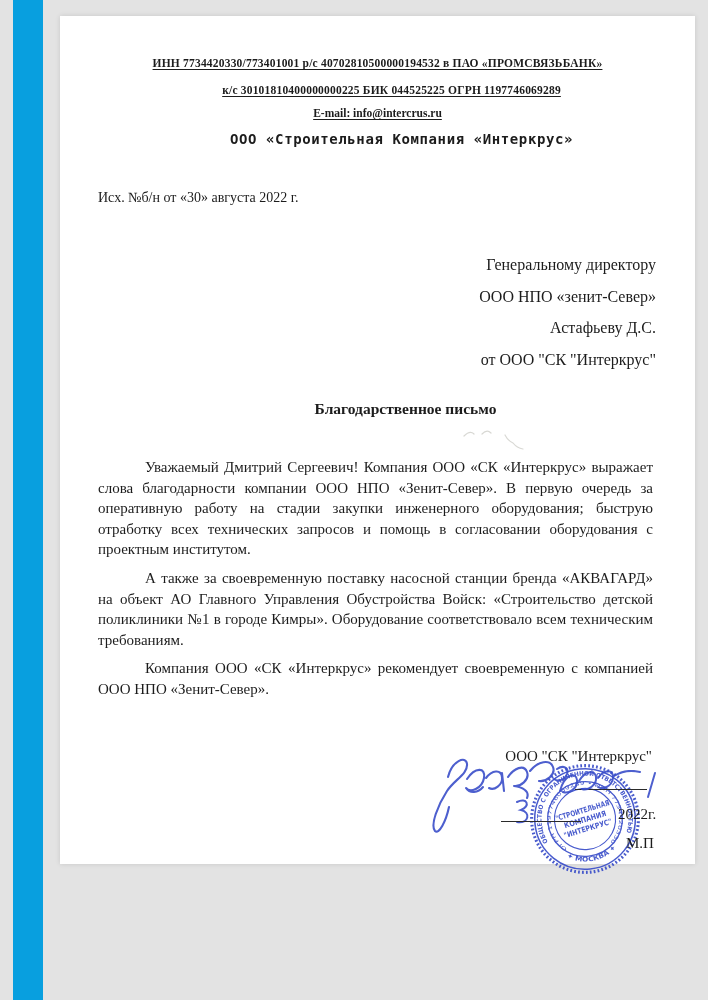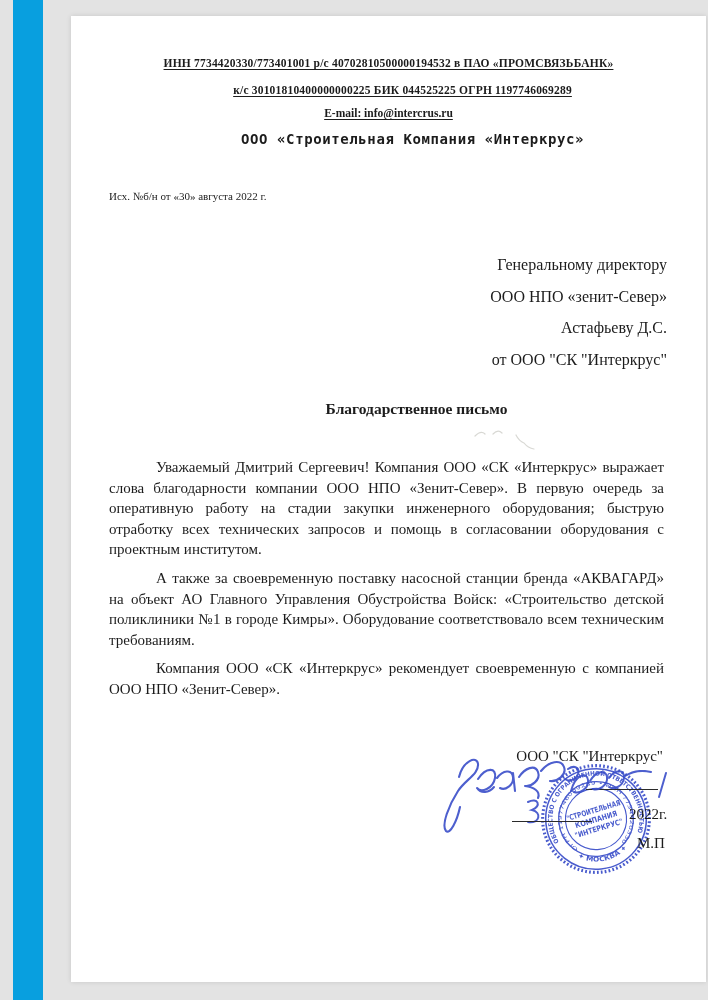--- a/index.html
+++ b/index.html
@@ -11,21 +11,21 @@
     background:var(--canvas);
     font-family:"Liberation Serif", serif;
     color:var(--ink);
     position:relative;
   }
   .accent-stripe{
     position:absolute; left:13px; top:0; width:30px; height:1000px;
     background:var(--accent);
   }
   .page{
-    position:absolute; left:71px; top:16px; width:635px; height:966px;
+    position:absolute; left:60px; top:16px; width:635px; height:848px;
     background:var(--paper);
     box-shadow:0 0 5px rgba(0,0,0,.12);
   }
   
   .letterhead{position:absolute; top:39px; left:0; width:100%; text-align:center;}
   .bank-line{
     font-size:11.5px; font-weight:bold; letter-spacing:.2px;
     text-decoration:underline; text-underline-offset:2px;
     margin-bottom:10px; line-height:17px;
   }
@@ -34,21 +34,21 @@
     font-size:11.5px; font-weight:bold; text-decoration:underline; text-underline-offset:2px;
     margin-bottom:9px; line-height:15px;
   }
   .company-name{
     font-family:"DejaVu Sans Mono", monospace;
     font-size:14px; font-weight:bold; letter-spacing:.6px;
     line-height:18px;
     padding-left:48px;
   }
   
-  .ref-line{position:absolute; top:174px; left:38px; font-size:11px;}
+  .ref-line{position:absolute; top:174px; left:38px; font-size:14px;}
   
   .recipient{position:absolute; top:233px; right:39px; text-align:right; font-size:16px; line-height:31.5px;}
   
   .letter-title{position:absolute; top:384px; left:0; width:100%; text-align:center; font-size:15.5px; font-weight:bold;margin-left:28px;}
   
   .body-text{position:absolute; top:441px; left:38px; right:42px;}
   .body-text p{
     font-size:15px; line-height:20.6px; text-align:justify; text-indent:47px;
     margin-bottom:8px;
   }

